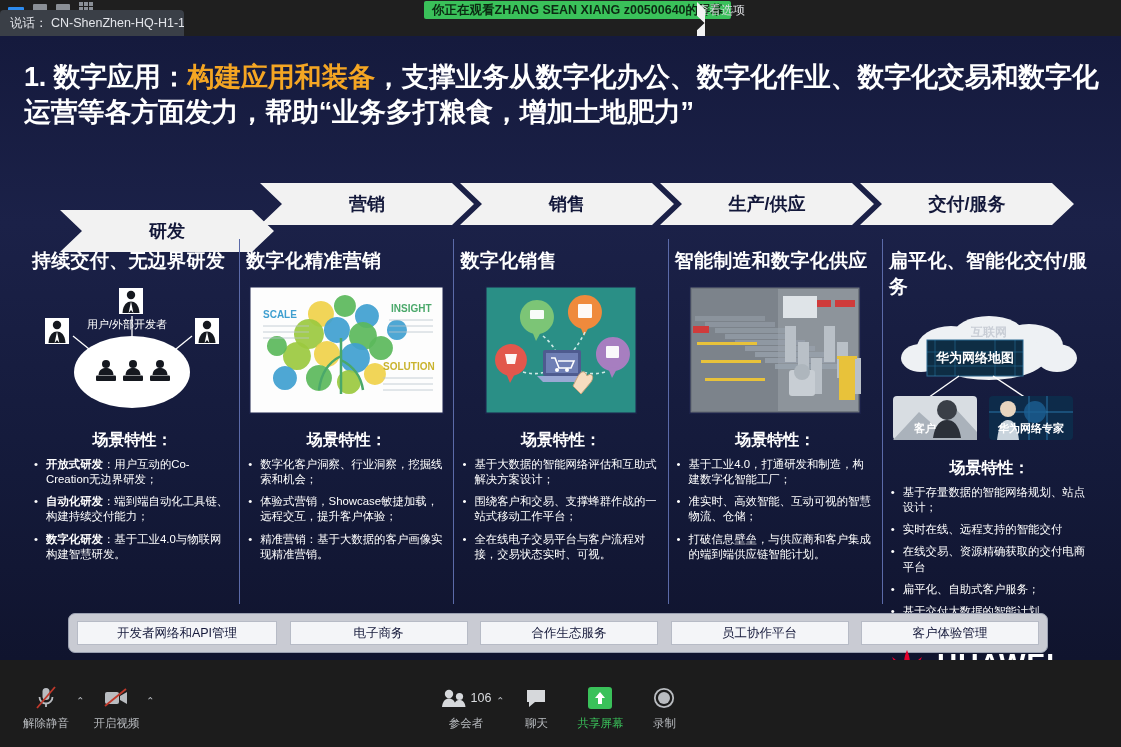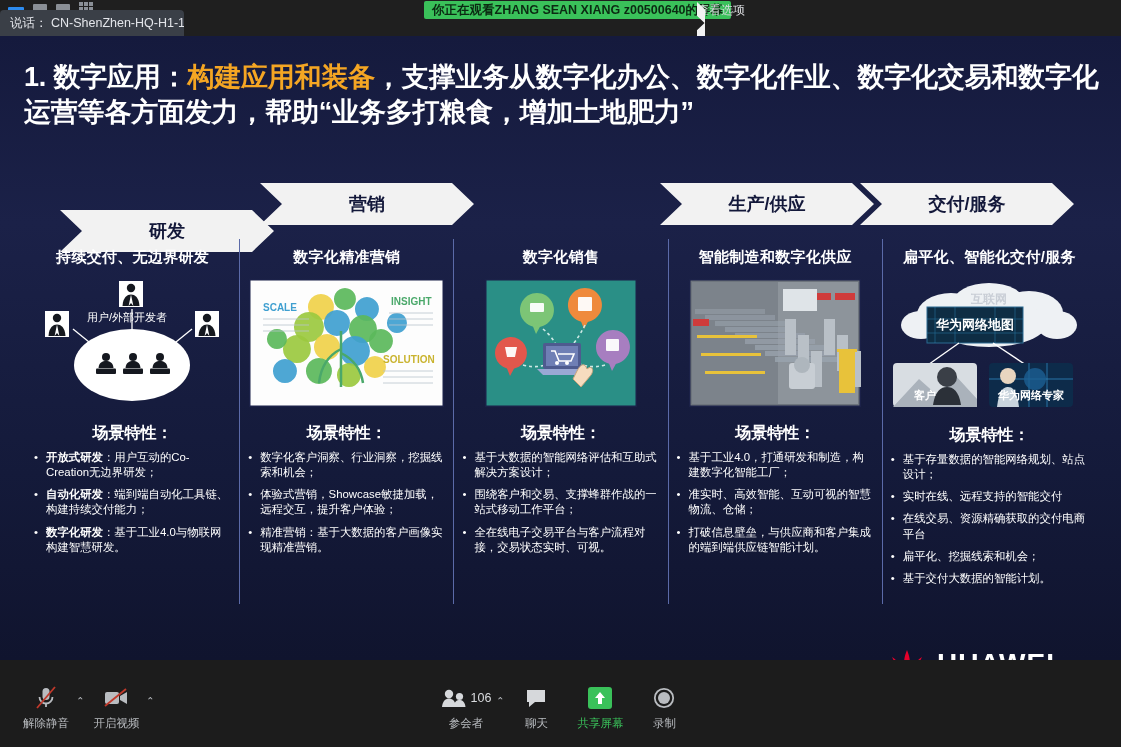--- a/index.html
+++ b/index.html
@@ -42,21 +42,21 @@
   .chev { position:absolute; top:0; height:42px;
     background:#f2f2f2; color:#13183a; font-size:18px; font-weight:bold;
     display:flex; align-items:center; justify-content:center;
     clip-path:polygon(0 0, calc(100% - 22px) 0, 100% 50%, calc(100% - 22px) 100%, 0 100%, 22px 50%); }
   .chev.first { clip-path:polygon(0 0, calc(100% - 22px) 0, 100% 50%, calc(100% - 22px) 100%, 0 100%, 22px 50%); }
 
   
   .cols { position:absolute; left:26px; top:203px; width:1070px; height:365px; display:flex; }
   .col { position:relative; flex:1 1 0; padding:0 6px; }
   .col + .col { border-left:1.5px solid #5b6aa8; }
-  .col-head { text-align:center; color:#ffffff; font-size:15px; font-weight:bold;
+  .col-head { color:#ffffff; font-size:19px; font-weight:bold;
     padding-top:9px; letter-spacing:0.3px; }
   .col-img { margin:12px auto 0; }
 
   .feat-title { color:#ffffff; font-size:16px; font-weight:bold; text-align:center; margin-top:12px; }
   .bullets { margin-top:6px; padding:0 2px; }
   .bullet { display:flex; gap:6px; color:#ffffff; font-size:11.4px;
     line-height:1.33; margin-bottom:7px; }
   .bullet .dot { flex:0 0 6px; line-height:1.33; }
   .bullet b { font-weight:bold; }
 
@@ -125,20 +125,23 @@
     <div class="title">
       <span>1. 数字应用：</span><span class="hl">构建应用和装备</span><span>，支撑业务从数字化办公、数字化作业、数字化交易和数字化运营等各方面发力，帮助“业务多打粮食，增加土地肥力”</span>
     </div>
 
     <div class="chevbar">
         <div class="chev first" style="left: 0px; width: 214px; margin-top: 27px;">
           <span>研发</span>
         </div>
         <div class="chev" style="left: 200px; width: 214px;">
           <span>营销</span>
+        </div>
+        <div class="chev" style="left: 400px; width: 214px;">
+          <span>销售</span>
         </div>
         <div class="chev" style="left: 600px; width: 214px;">
           <span>生产/供应</span>
         </div>
         <div class="chev" style="left: 800px; width: 214px;">
           <span>交付/服务</span>
         </div>
       </div>
 
     <div class="cols">
@@ -420,30 +423,37 @@
             <div class="bullet">
               <span class="dot">•</span>
               <span><span>实时在线、远程支持的智能交付</span></span>
             </div>
             <div class="bullet">
               <span class="dot">•</span>
               <span><span>在线交易、资源精确获取的交付电商平台</span></span>
             </div>
             <div class="bullet">
               <span class="dot">•</span>
-              <span><span>扁平化、挖掘线索和机会；</span></span>
+              <span><span>扁平化、自助式客户服务；</span></span>
             </div>
             <div class="bullet">
               <span class="dot">•</span>
               <span><span>基于交付大数据的智能计划。</span></span>
             </div>
           </div>
         </div>
       </div>
 
+    <div class="platbar">
+        <div class="plat" style="width: 200px;">开发者网络和API管理</div>
+        <div class="plat" style="width: 178px;">电子商务</div>
+        <div class="plat" style="width: 178px;">合作生态服务</div>
+        <div class="plat" style="width: 178px;">员工协作平台</div>
+        <div class="plat" style="width: 178px;">客户体验管理</div>
+      </div>
 
     <div class="pgnum">9</div>
     <div class="conf">Huawei Confidential</div>
     <div class="hwlogo">
       <svg width="46" height="32" viewBox="0 0 46 32">
         <g fill="#e4002b">
           <path d="M23 2 C20 9 19 16 21 24 C17 18 13 12 8 9 C11 16 16 23 22 27 C16 27 9 26 4 23 C10 29 18 31 23 30 C28 31 36 29 42 23 C37 26 30 27 24 27 C30 23 35 16 38 9 C33 12 29 18 25 24 C27 16 26 9 23 2 Z"></path>
         </g>
       </svg>
       <span class="hwtext">HUAWEI</span>

